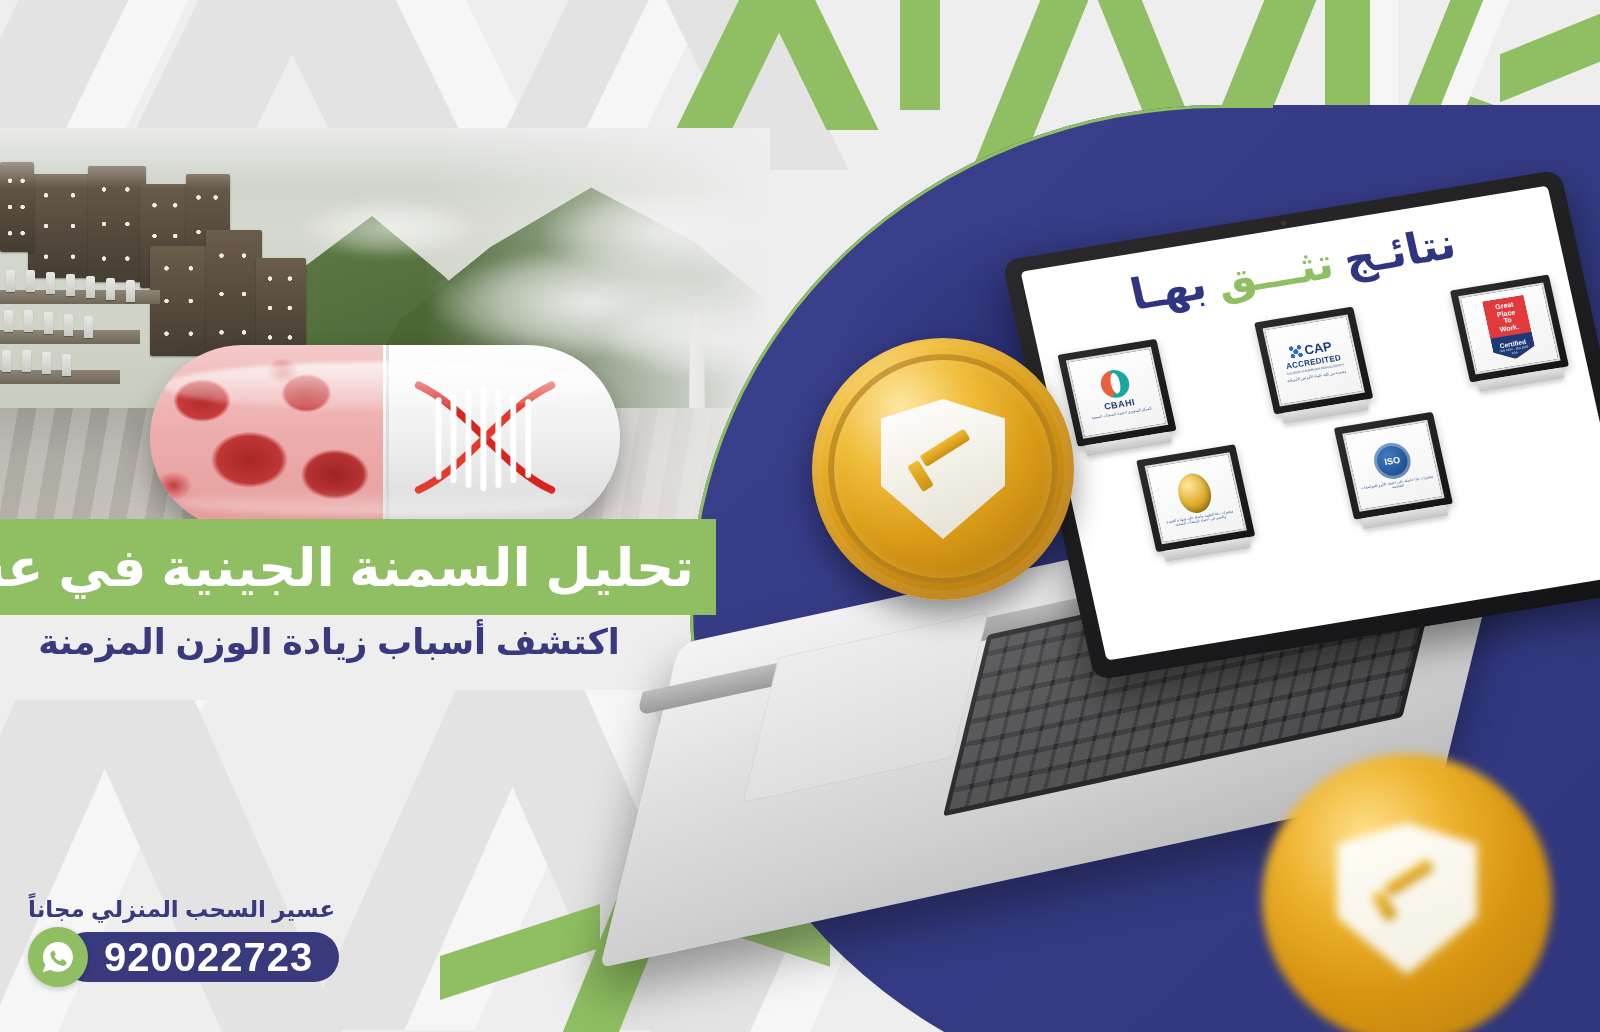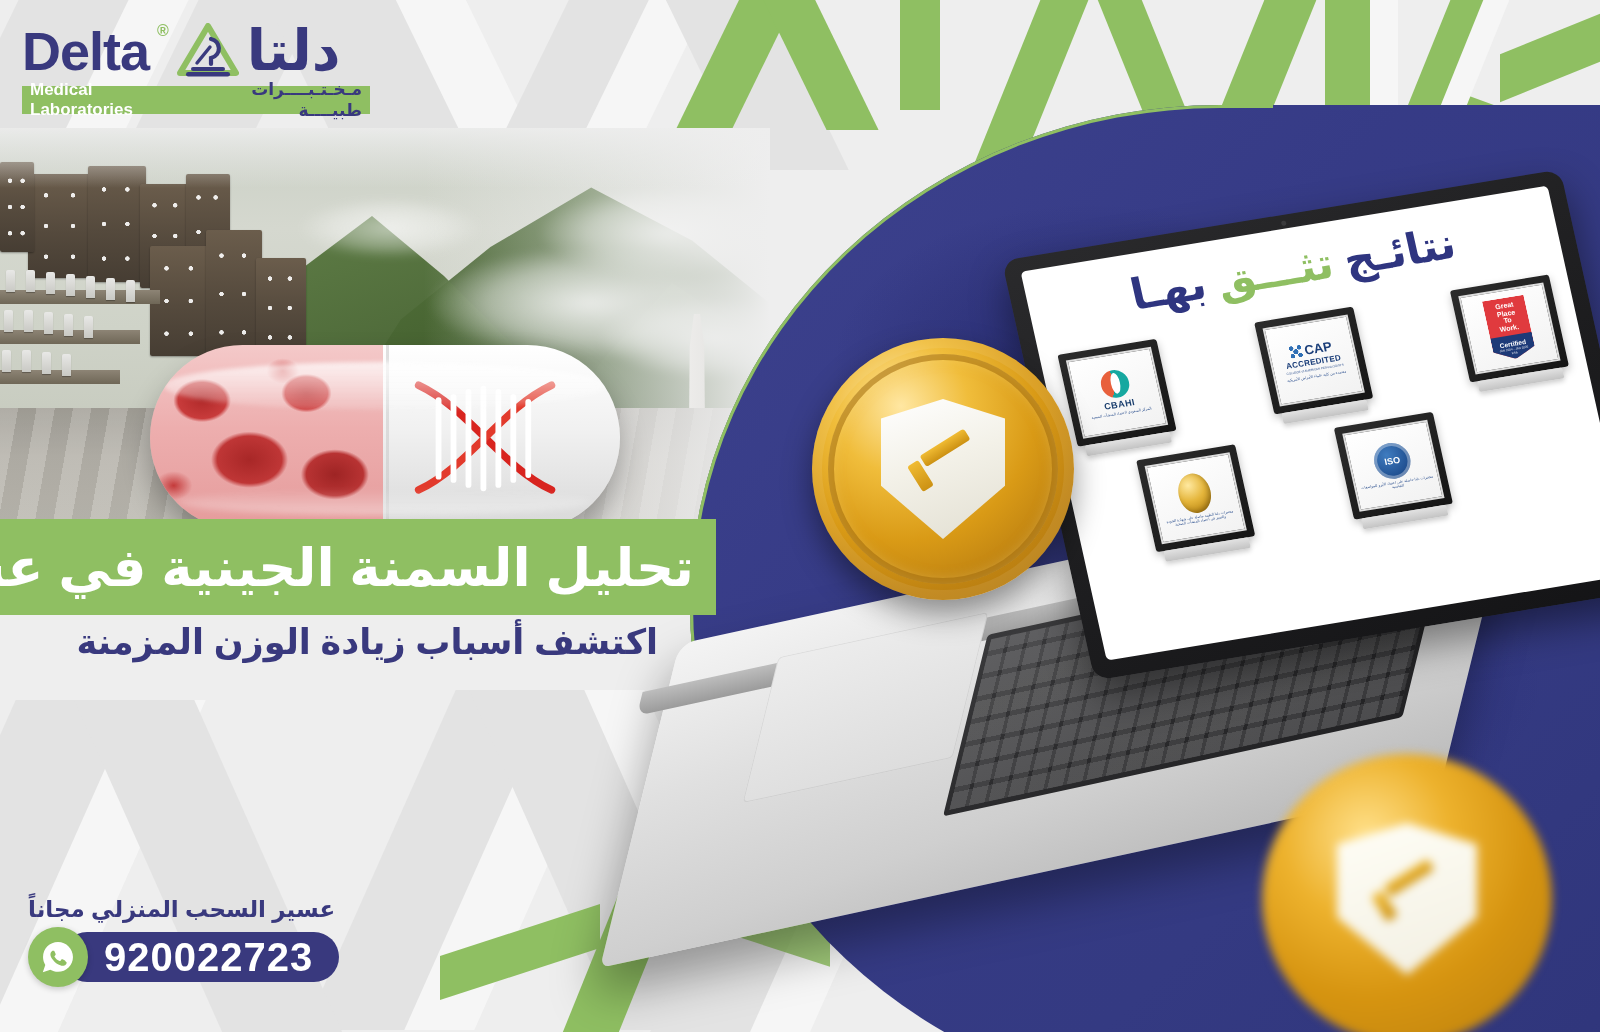--- a/index.html
+++ b/index.html
@@ -194,21 +194,21 @@
     padding-right:22px;
   }
   .band-text {
     font-size:53px; font-weight:700; color:#ffffff;
     direction:rtl; white-space:nowrap; letter-spacing:-.5px;
     line-height:1;
   }
 
   .subhead {
     position:absolute; left:0; top:620px; width:680px;
-    text-align:right; padding-right:22px;
+    text-align:center; padding-right:22px;
     direction:rtl;
     font-size:35px; font-weight:700; color:#39397e;
     z-index:7; line-height:1.25;
   }
 
   
   .logo { position:absolute; left:22px; top:18px; z-index:10; width:350px; }
   .logo-top { display:flex; align-items:center; gap:8px; height:66px; }
   .logo-delta-en {
     font-size:54px; font-weight:700; color:#39397e;
@@ -684,40 +684,20 @@
           <i class="b"></i>
         </div>
     </div>
   </div>
 
   <div class="band">
     <span class="band-text">تحليل السمنة الجينية في عسير</span>
   </div>
   <div class="subhead">اكتشف أسباب زيادة الوزن المزمنة</div>
 
-  <div class="logo">
-    <div class="logo-top">
-      <span class="logo-delta-en">Delta</span>
-      <span class="reg-mark">®</span>
-      <span class="logo-mark">
-        <svg viewBox="0 0 62 56" width="62" height="56">
-          <path d="M31 3 L59 50 L3 50 Z" fill="none" stroke="#8fbf62" stroke-width="6" stroke-linejoin="round"></path>
-          <path d="M34 16 C44 18 45 32 34 35 L34 41" fill="none" stroke="#39397e" stroke-width="4.2" stroke-linecap="round"></path>
-          <path d="M20 40 L33 24" stroke="#39397e" stroke-width="3.4" stroke-linecap="round"></path>
-          <rect x="14" y="44" width="34" height="4" rx="2" fill="#39397e"></rect>
-          <rect x="9" y="49" width="44" height="4.6" rx="2.3" fill="#39397e"></rect>
-        </svg>
-      </span>
-      <span class="logo-delta-ar">دلتا</span>
-    </div>
-    <div class="logo-bar">
-      <span class="logo-bar-en">Medical Laboratories</span>
-      <span class="logo-bar-ar">مـخـتـبــــرات طبيــــة</span>
-    </div>
-  </div>
 
   <div class="contact">
     <div class="contact-label">عسير السحب المنزلي مجاناً</div>
     <div class="contact-row">
       <div class="wa-icon">
         <svg viewBox="0 0 32 32" width="38" height="38">
           <path d="M16 3.4C9 3.4 3.4 9 3.4 16c0 2.4.7 4.7 1.9 6.7L3.2 28.8l6.3-2c1.9 1.1 4.1 1.7 6.5 1.7 7 0 12.6-5.6 12.6-12.5S23 3.4 16 3.4z" fill="#ffffff"></path>
           <path d="M21.9 18.9c-.3-.2-1.9-1-2.2-1.1-.3-.1-.5-.2-.7.2-.2.3-.8 1-1 1.2-.2.2-.4.2-.7.1-1.8-.9-3-1.6-4.2-3.6-.3-.5.3-.5.9-1.6.1-.2 0-.4 0-.6-.1-.2-.7-1.7-1-2.3-.3-.6-.5-.5-.7-.5h-.6c-.2 0-.6.1-.9.4-.3.3-1.2 1.2-1.2 2.8s1.2 3.3 1.4 3.5c.2.2 2.4 3.7 5.8 5.1 2.2.9 3 1 4 .9.6-.1 1.9-.8 2.2-1.5.3-.8.3-1.4.2-1.5-.1-.2-.3-.3-.6-.5z" fill="#8fbf62"></path>
         </svg>
       </div>

